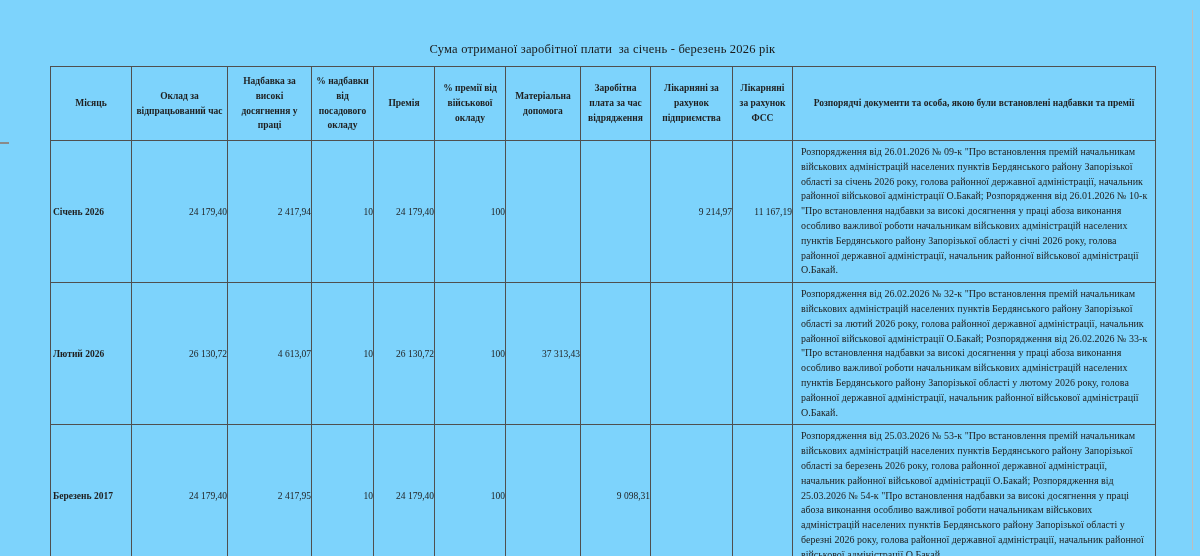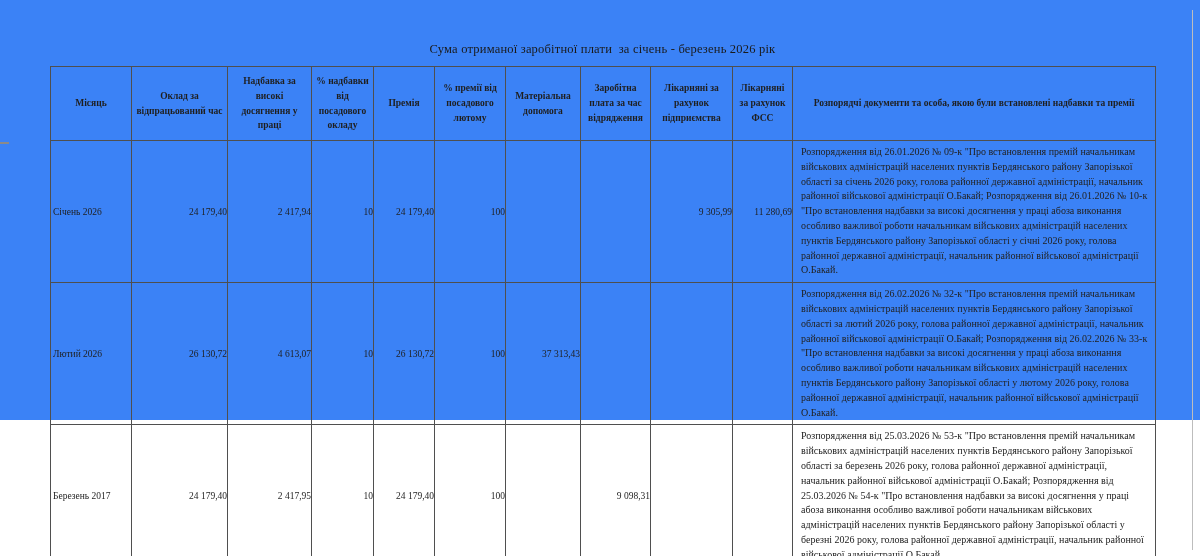--- a/index.html
+++ b/index.html
@@ -5,22 +5,22 @@
   html, body {
     margin: 0; padding: 0;
     width: 1200px; height: 556px;
     background: #ffffff;
     font-family: "Liberation Serif", serif;
     color: #1f1f1f;
     overflow: hidden;
   }
   .page {
     position: relative;
-    width: 1200px; height: 420px;
-    background: #3b82f6;
+    width: 1200px; height: 556px;
+    background: #7dd3fc;
     filter: blur(0.25px);
   }
   .doc-title {
     position: absolute;
     top: 42px; left: 50px; width: 1105px;
     text-align: center;
     font-size: 12.5px;
     letter-spacing: 0.2px;
     color: #1a1a1a;
     white-space: pre;
@@ -49,20 +49,21 @@
     padding: 2px 3px;
   }
   .salary-table td {
     font-size: 9.5px;
     vertical-align: middle;
     padding: 0;
   }
   td.month {
     text-align: left;
     padding-left: 2px;
+    font-weight: bold;
   }
   td.num {
     text-align: right;
   }
   td.docs {
     font-size: 10px;
     line-height: 1.48;
     text-align: left;
     padding: 4px 7px 4px 8px;
     color: #222222;
@@ -104,40 +105,40 @@
       <col style="width:60px">
         <col style="width:363px">
     </colgroup>
     <thead>
       <tr>
         <th>Місяць</th>
         <th>Оклад за відпрацьований час</th>
         <th>Надбавка за високі досягнення у праці</th>
         <th>% надбавки від посадового окладу</th>
         <th>Премія</th>
-        <th>% премії від посадового лютому</th>
+        <th>% премії від військової окладу</th>
         <th>Матеріальна допомога</th>
         <th>Заробітна плата за час відрядження</th>
         <th>Лікарняні за рахунок підприємства</th>
         <th>Лікарняні за рахунок ФСС</th>
         <th>Розпорядчі документи та особа, якою були встановлені надбавки та премії</th>
       </tr>
     </thead>
     <tbody>
       <tr class="r1">
         <td class="month">Січень 2026</td>
         <td class="num">24 179,40</td>
         <td class="num">2 417,94</td>
         <td class="num">10</td>
         <td class="num">24 179,40</td>
         <td class="num">100</td>
         <td class="num"></td>
         <td class="num"></td>
-        <td class="num">9 305,99</td>
-        <td class="num">11 280,69</td>
+        <td class="num">9 214,97</td>
+        <td class="num">11 167,19</td>
         <td class="docs">Розпорядження від 26.01.2026 № 09-к "Про встановлення премій начальникам військових адміністрацій населених пунктів Бердянського району Запорізької області за січень 2026 року, голова районної державної адміністрації, начальник районної військової адміністрації О.Бакай; Розпорядження від 26.01.2026 № 10-к "Про встановлення надбавки за високі досягнення у праці абоза виконання особливо важливої роботи начальникам військових адміністрацій населених пунктів Бердянського району Запорізької області у січні 2026 року, голова районної державної адміністрації, начальник районної військової адміністрації О.Бакай.</td>
       </tr>
       <tr class="r2">
         <td class="month">Лютий 2026</td>
         <td class="num">26 130,72</td>
         <td class="num">4 613,07</td>
         <td class="num">10</td>
         <td class="num">26 130,72</td>
         <td class="num">100</td>
         <td class="num">37 313,43</td>

